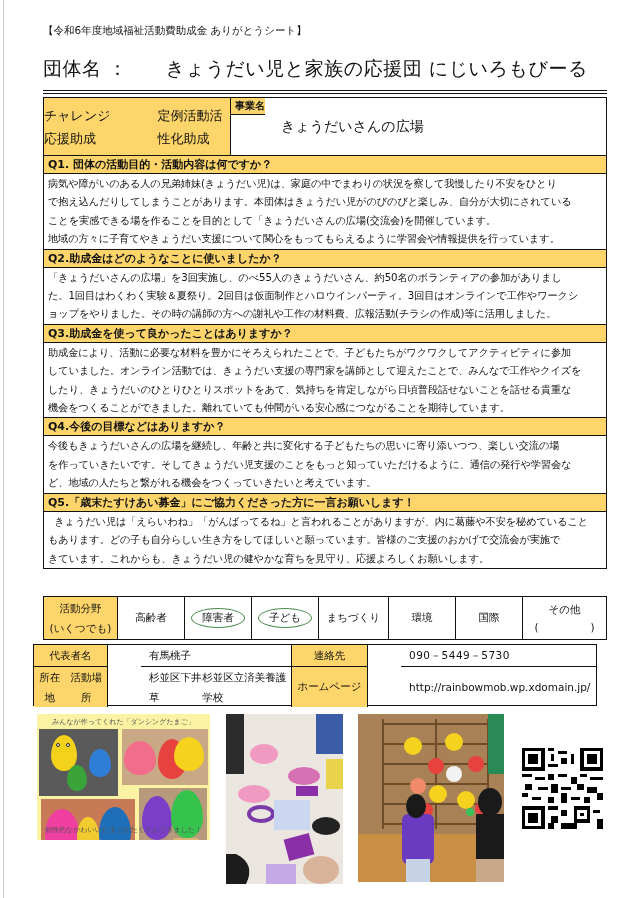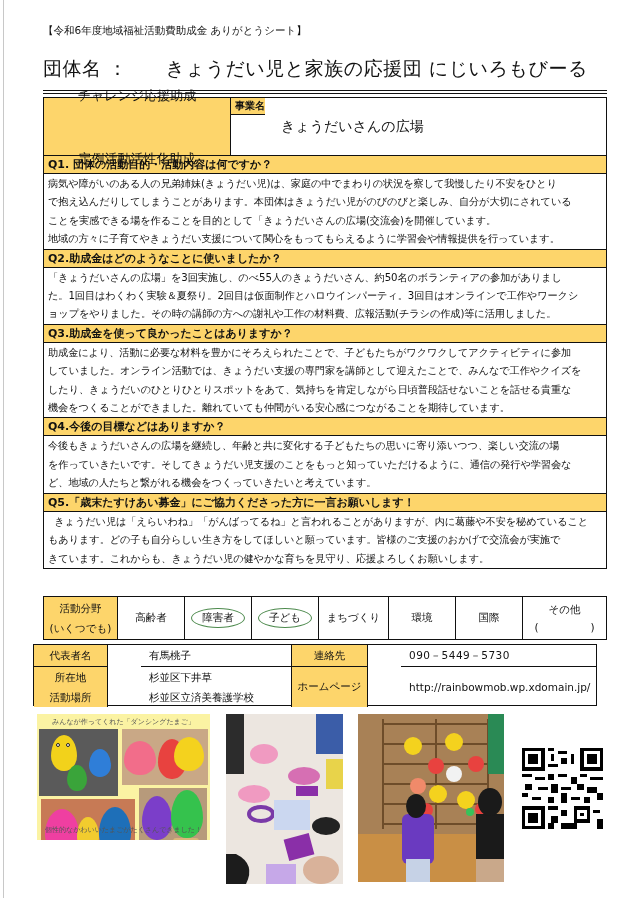--- a/index.html
+++ b/index.html
@@ -6,21 +6,21 @@
   html, body { width: 636px; height: 898px; background: #ffffff; overflow: hidden; }
   body { font-family: "DejaVu Sans", "Liberation Sans", sans-serif; color: #111; position: relative; }
   .left-rule { position: absolute; left: 3px; top: 0; width: 1px; height: 898px; background: #c8c8c8; }
   .top-label { position: absolute; left: 43px; top: 24px; font-size: 10.5px; letter-spacing: 0; }
   .org-title { position: absolute; left: 43px; top: 56px; font-size: 19px; letter-spacing: 0.5px; white-space: nowrap; }
   .org-title .gap { display: inline-block; width: 38px; }
   .double-rule { position: absolute; left: 43px; top: 90px; width: 564px; height: 4px; border-top: 1.5px solid #111; border-bottom: 1px solid #111; }
 
   .main-box { position: absolute; left: 43px; top: 97px; width: 564px; border: 1.5px solid #111; }
   .header-row { display: flex; height: 58px; border-bottom: 1px solid #111; }
-  .grant-cell { width: 187px; background: #fdd56b; border-right: 1px solid #111; display: flex; flex-direction: column; justify-content: center; align-items: center; font-size: 13px; line-height: 23px; gap: 40px; }
+  .grant-cell { width: 187px; background: #fdd56b; border-right: 1px solid #111; display: flex; flex-direction: row; justify-content: center; align-items: center; font-size: 13px; line-height: 23px; gap: 40px; }
   .project-cell { flex: 1; display: flex; flex-direction: row; }
   .project-label { height: 17px; background: #fdd56b; border-bottom: 1px solid #111; font-size: 10px; font-weight: bold; padding-left: 4px; line-height: 16px; }
   .project-name { flex: 1; font-size: 14px; padding-left: 16px; display: flex; align-items: center; }
 
   .q-head { background: #fdd56b; border-bottom: 1px solid #111; height: 18px; font-size: 11px; font-weight: bold; padding-left: 4px; line-height: 17px; }
   .q-body { font-size: 10.2px; line-height: 18.4px; padding: 1px 4px 0 4px; border-bottom: 1px solid #111; letter-spacing: -0.1px; }
   .q-body.last { border-bottom: none; }
   .q-body .line { white-space: nowrap; overflow: hidden; }
 
   .field-table { position: absolute; left: 43px; top: 596px; width: 564px; height: 44px; border: 1.5px solid #111; display: flex; }
@@ -32,21 +32,21 @@
   .circled { border: 1px solid #4d8a4d; border-radius: 50%; padding: 2px 10px; }
   .other { flex-direction: column; line-height: 18px; flex: 1; }
   .other .paren { display: flex; justify-content: space-between; width: 60px; }
 
   .info-table { position: absolute; left: 33px; top: 644px; width: 564px; height: 62px; border: 1.5px solid #111; display: grid; grid-template-columns: 74px 184px 76px 1fr; grid-template-rows: 22px 1fr; }
   .info-table > div { border-right: 1px solid #111; border-bottom: 1px solid #111; font-size: 10.5px; display: flex; align-items: center; }
   .ih { background: #fdd56b; justify-content: center; text-align: center; }
   .iv { padding-left: 8px; margin-left: 33px; }
   .info-table .nr { border-right: none; }
   .info-table .nb { border-bottom: none; }
-  .stack { flex-direction: column; justify-content: center; line-height: 20px; }
+  .stack { justify-content: center; line-height: 20px; }
   .iv.stack { align-items: flex-start; }
   .phone { font-size: 12px; letter-spacing: 0.5px; }
   .url { font-size: 10.8px; }
 
   .photo { position: absolute; overflow: hidden; }
   .eggs { left: 37px; top: 714px; width: 173px; height: 126px; background: #fbf3a3; }
   .eggs .cap-top { position: absolute; top: 3px; left: 0; width: 100%; text-align: center; font-size: 7px; color: #555; }
   .eggs .cap-bot { position: absolute; bottom: 5px; left: 0; width: 100%; text-align: center; font-size: 7px; color: #555; }
   .eggs .p1 { position: absolute; left: 2px; top: 15px; width: 79px; height: 67px; background: #5a5a5a; }
   .eggs .p2 { position: absolute; left: 85px; top: 15px; width: 86px; height: 56px; background: #c9a886; }

